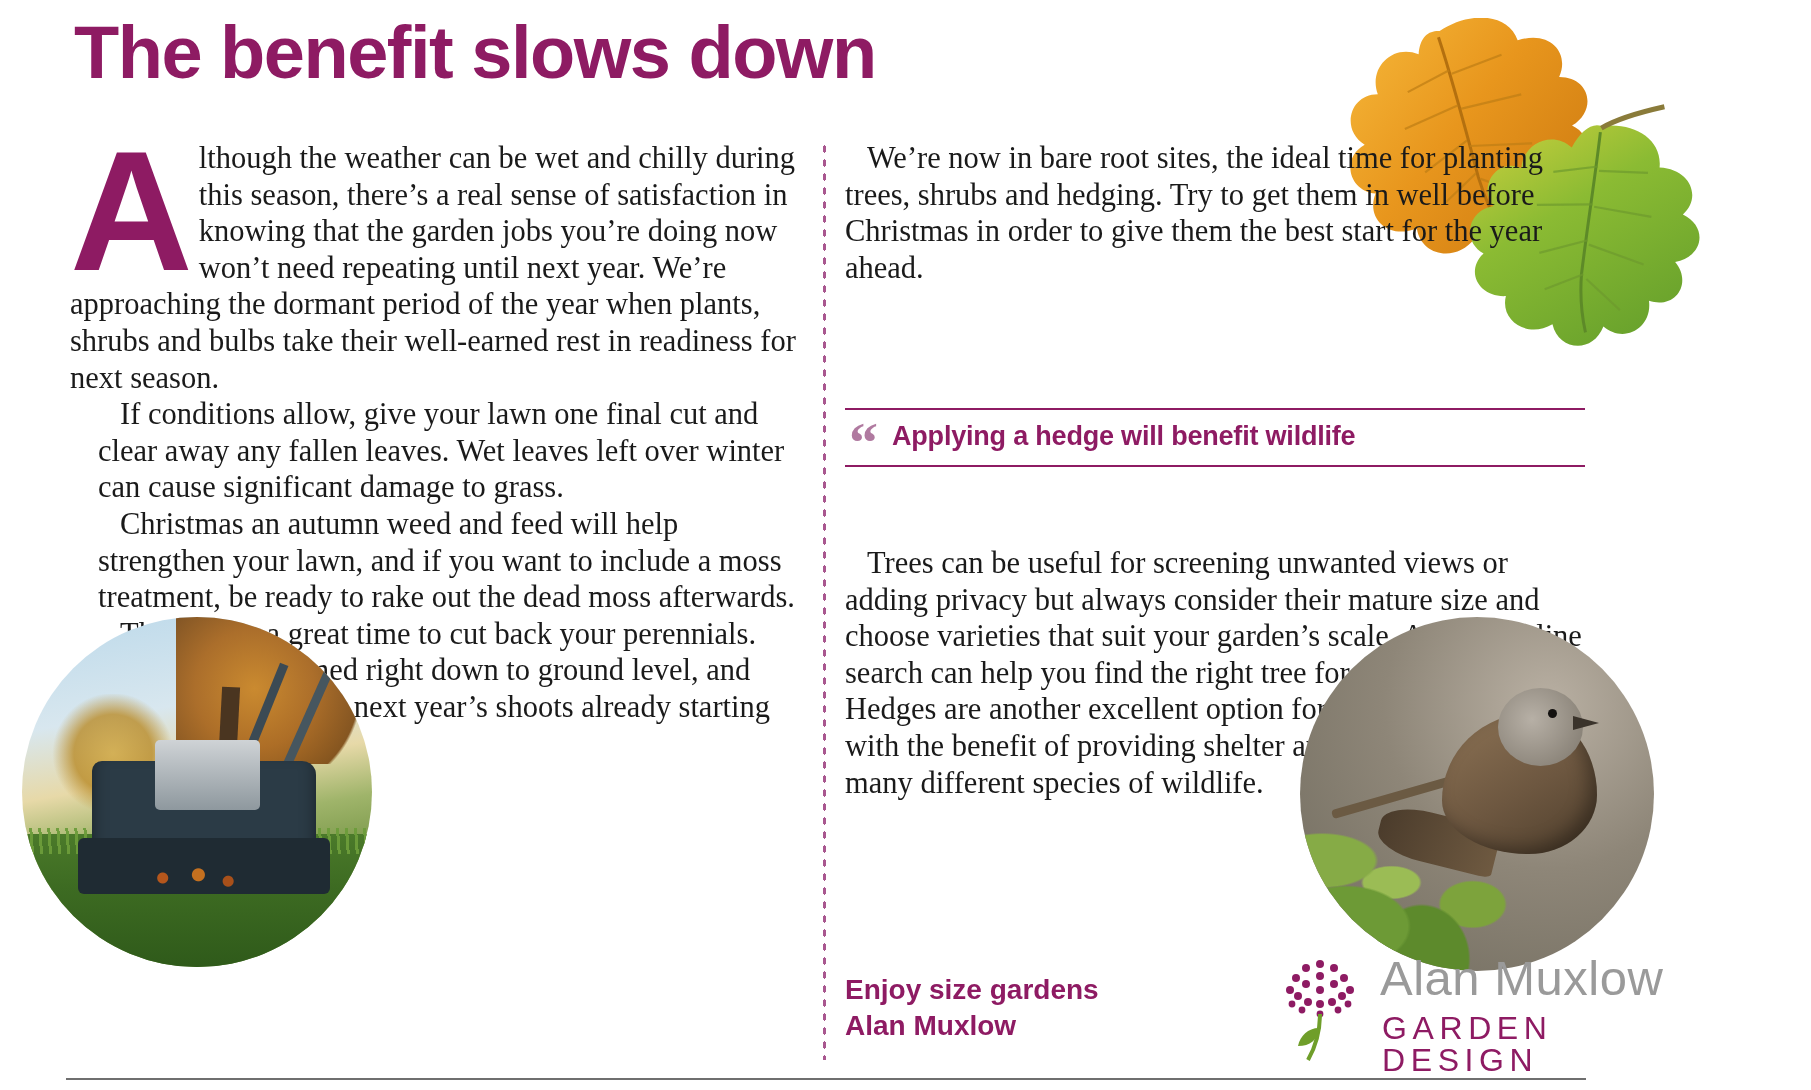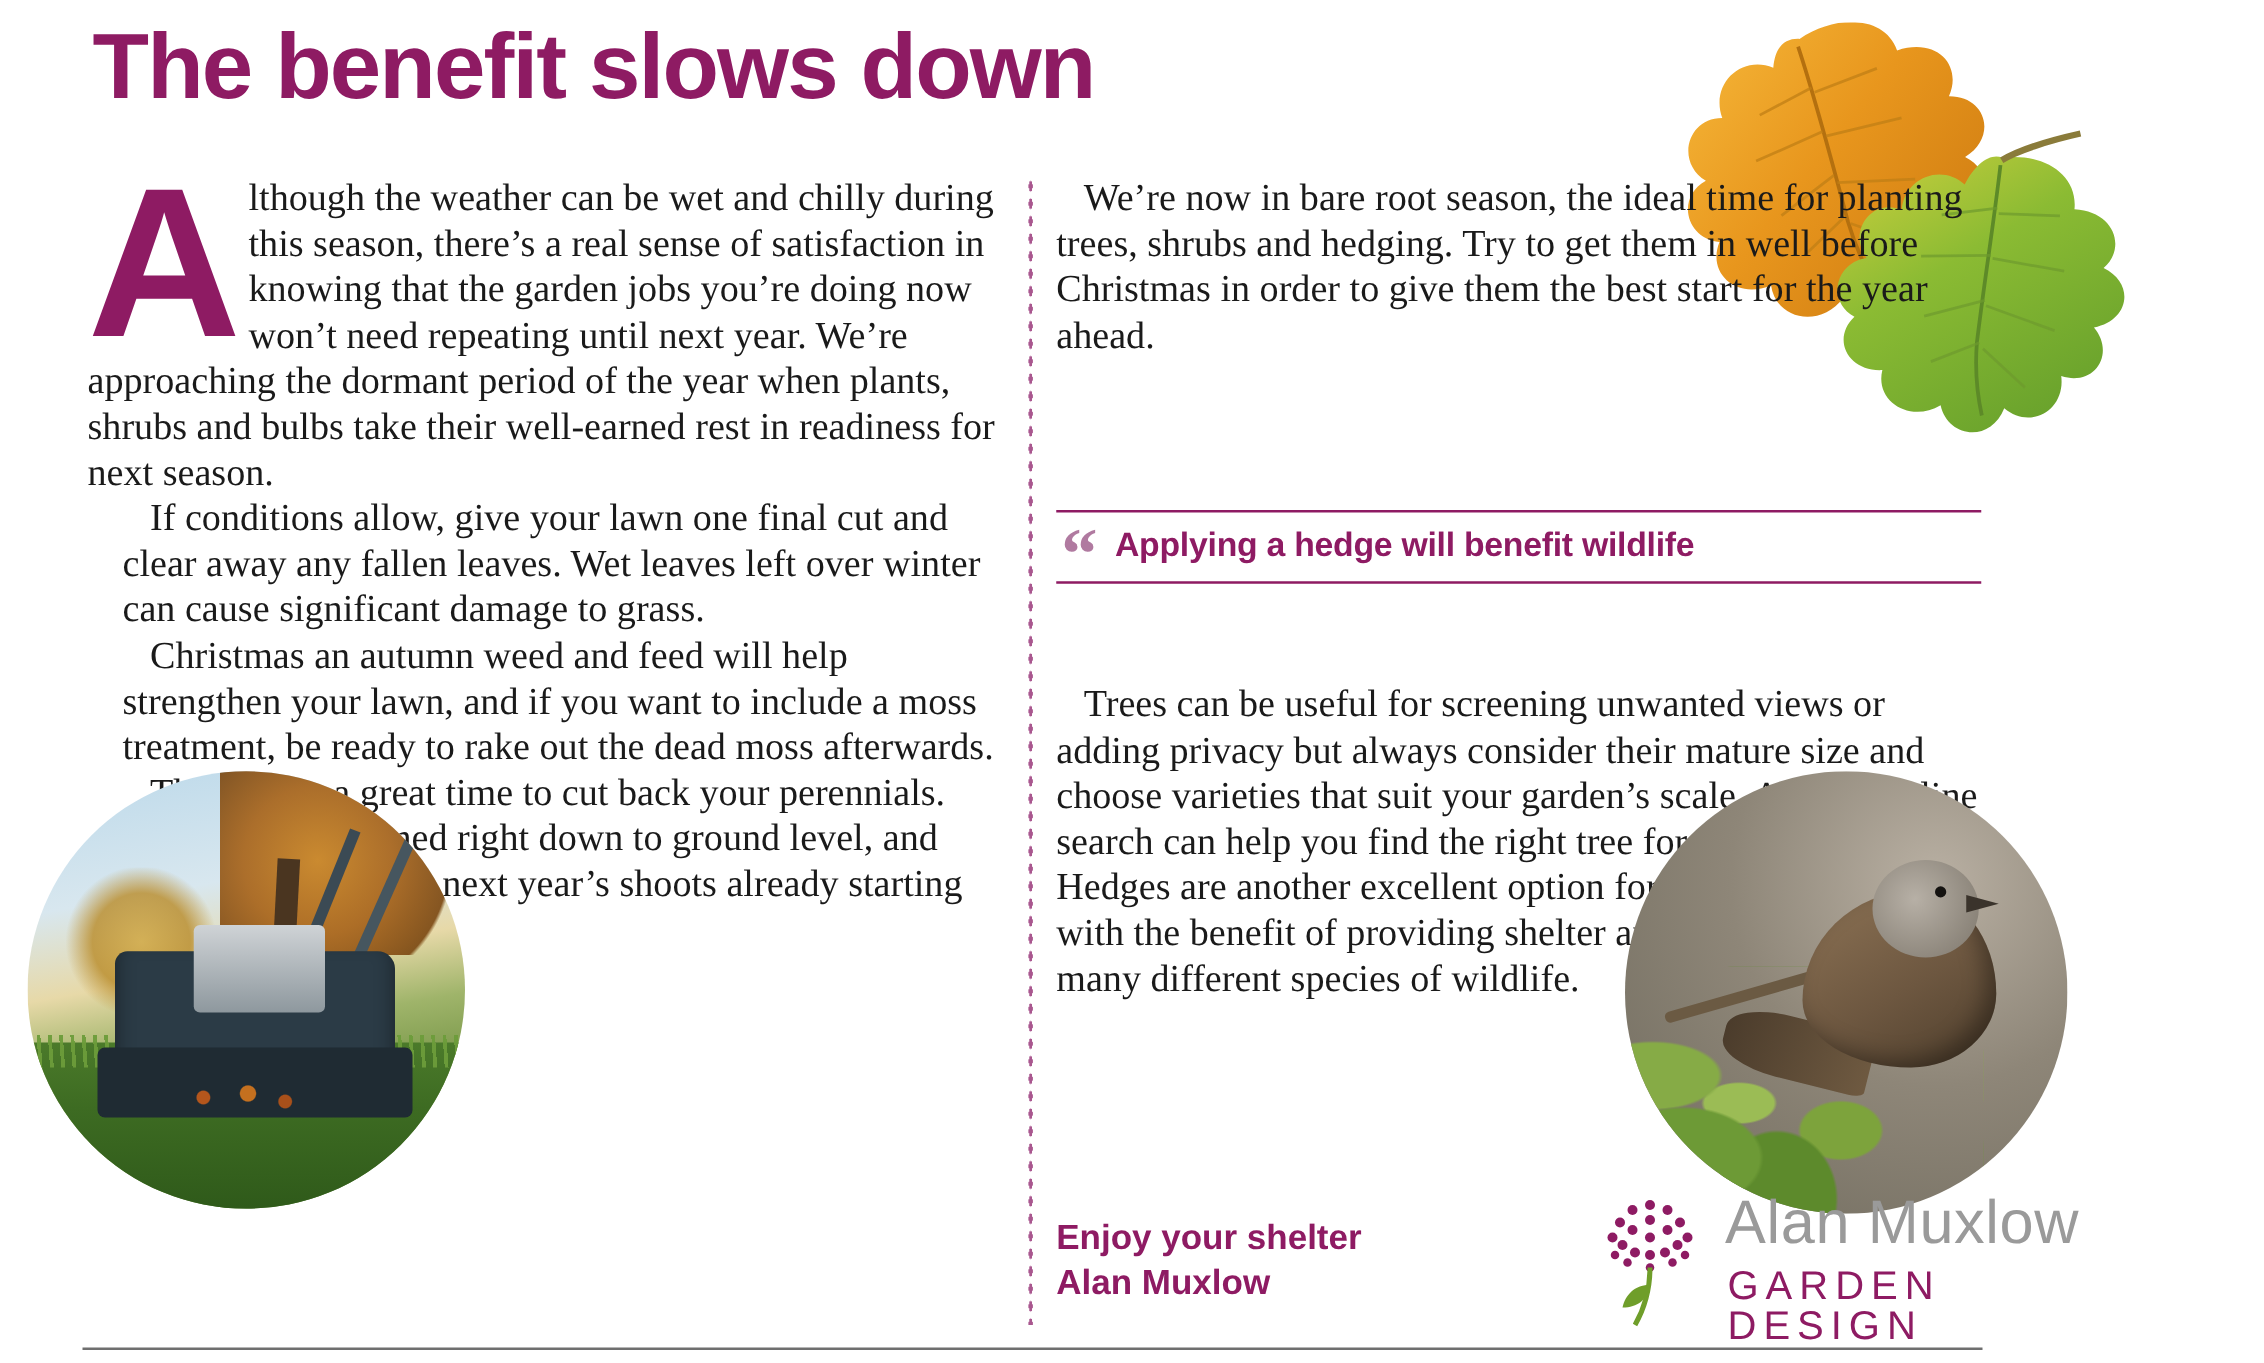--- a/index.html
+++ b/index.html
@@ -438,38 +438,38 @@
   <div class="col col-left">
     <p>
       <span class="dropcap">A</span><span>lthough the weather can be wet and chilly during this season, there’s a real sense of satisfaction in knowing that the garden jobs you’re doing now won’t need repeating until next year. We’re approaching the dormant period of the year when plants, shrubs and bulbs take their well-earned rest in readiness for next season.</span>
     </p>
     <p>If conditions allow, give your lawn one final cut and clear away any fallen leaves. Wet leaves left over winter can cause significant damage to grass.</p>
     <p style="text-indent:22px; shape-outside:circle(); margin-top:0;">Christmas an autumn weed and feed will help strengthen your lawn, and if you want to include a moss treatment, be ready to rake out the dead moss afterwards.</p>
     <p>This is also a great time to cut back your perennials. Most can be trimmed right down to ground level, and you might even spot next year’s shoots already starting to emerge.</p>
   </div>
 
   <div class="col col-right">
-    <p style="text-indent:22px;">We’re now in bare root season, the ideal time for planting trees, shrubs and hedging. Try to get them in well before Christmas in order to give them the best start for the year ahead.</p>
+    <p style="text-indent:22px;">We’re now in bare root sites, the ideal time for planting trees, shrubs and hedging. Try to get them in well before Christmas in order to give them the best start for the year ahead.</p>
   </div>
 
   <div class="pullquote">
     <div class="rule"></div>
     <div class="inner">
       <span class="qmark">“</span>
       <span class="qtext">Applying a hedge will benefit wildlife</span>
     </div>
     <div class="rule"></div>
   </div>
 
   <div class="col col-right" style="top:545px;">
     <p style="text-indent:22px;">Trees can be useful for screening unwanted views or adding privacy but always consider their mature size and choose varieties that suit your garden’s scale. A quick online search can help you find the right tree for your space. Hedges are another excellent option for screening and come with the benefit of providing shelter and nesting sites for many different species of wildlife.</p>
   </div>
 
   <div class="signoff">
-    <div>Enjoy your shelter</div>
+    <div>Enjoy size gardens</div>
     <div>Alan Muxlow</div>
   </div>
 
   <div class="photo photo-mower">
     <div class="mower-sky"></div>
     <div class="mower-tree2"></div>
     <div class="mower-tree"></div>
     <div class="mower-trunk"></div>
     <div class="mower-grass"></div>
     <div class="mower-handle2"></div>

